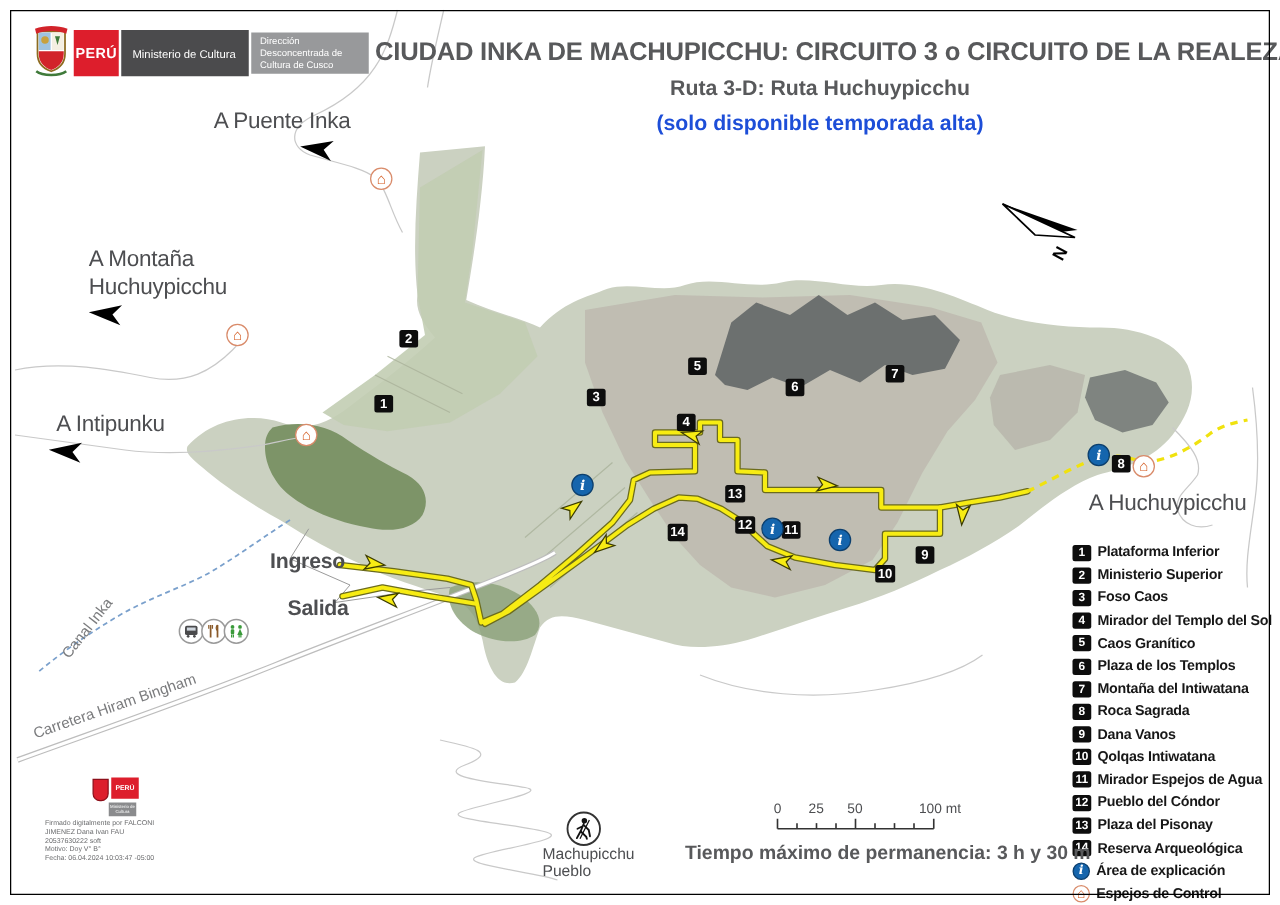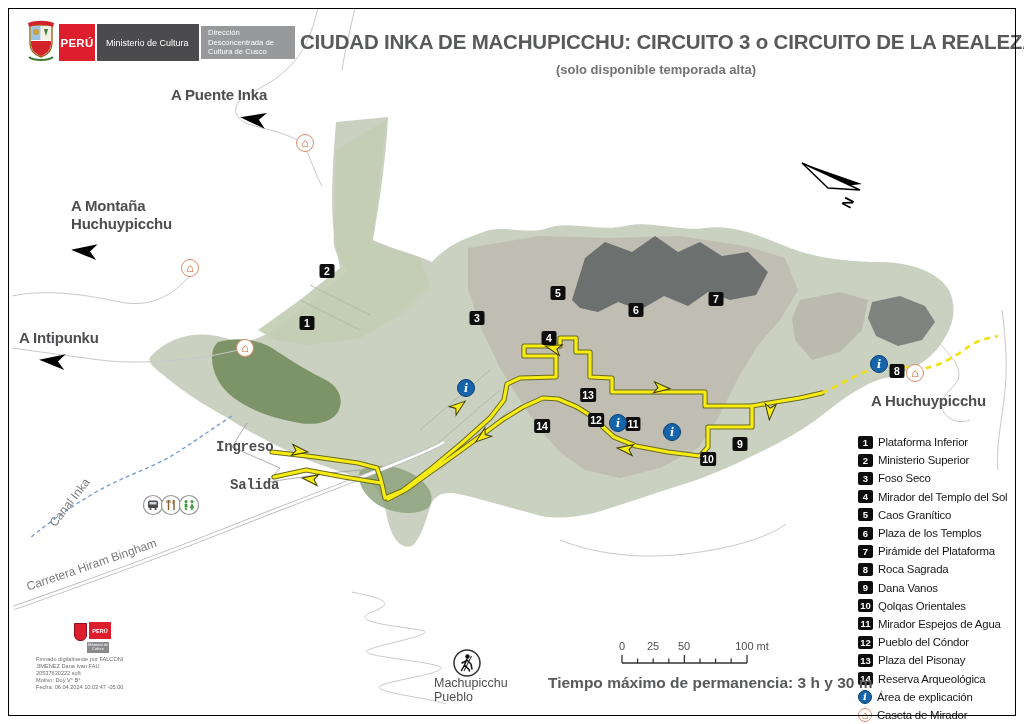--- a/index.html
+++ b/index.html
@@ -12,45 +12,45 @@
   #brand{position:absolute;left:26px;top:18px;height:46px;}
   #coat{position:absolute;left:0;top:1px;}
   .brandbox{position:absolute;display:flex;align-items:center;color:#fff;}
   #box-peru{left:33px;top:6px;width:36px;height:37px;background:#dd1e2c;justify-content:center;
             font-weight:bold;font-size:11.5px;letter-spacing:.3px;}
   #box-min{left:71px;top:6px;width:102px;height:37px;background:#4b4b4d;font-size:9px;padding-left:9px;box-sizing:border-box;}
   #box-dir{left:175px;top:8px;width:94px;height:33px;background:#98999b;font-size:7.6px;line-height:1.25;padding-left:7px;box-sizing:border-box;}
   #titleblock{position:absolute;left:300px;top:30px;width:712px;text-align:center;color:#58595b;}
   #title{font-size:20.5px;font-weight:bold;letter-spacing:-.2px;white-space:nowrap;}
   #subtitle{font-size:17px;font-weight:bold;margin-top:7px;}
-  #note{font-size:13px;font-weight:bold;margin-top:8px;color:#737373;}
+  #note{font-size:17px;font-weight:bold;margin-top:8px;color:#1d4ed8;}
 
   
   .marker{position:absolute;transform:translate(-50%,-50%);background:#0d0d0d;color:#fff;
           font-weight:bold;font-size:10.5px;min-width:15px;height:14px;padding:0 2px;border-radius:2px;
           display:flex;align-items:center;justify-content:center;box-sizing:border-box;}
   .info-icon{position:absolute;transform:translate(-50%,-50%);width:16px;height:16px;border-radius:50%;
              background:#1565ad;border:1px solid #0c3f6e;color:#fff;
              font-family:"DejaVu Serif",serif;font-style:italic;font-weight:bold;font-size:11px;
              display:flex;align-items:center;justify-content:center;}
   .ctrl-icon{position:absolute;transform:translate(-50%,-50%);width:16px;height:16px;border-radius:50%;
              background:#fff;border:1px solid #d98b6a;color:#d3571b;font-size:12px;font-weight:bold;
              display:flex;align-items:center;justify-content:center;line-height:1;}
   .maplabel{position:absolute;color:#4d4e51;white-space:pre-line;transform-origin:0 50%;}
-  .lbl-dest{font-size:15px;font-weight:bold;letter-spacing:-.2px;line-height:1.2;}
-  .lbl-gate{font-size:14px;font-weight:bold;letter-spacing:-.2px;font-family:Liberation Mono, monospace;}
+  .lbl-dest{font-size:18px;font-weight:normal;letter-spacing:-.2px;line-height:1.2;}
+  .lbl-gate{font-size:17px;font-weight:bold;letter-spacing:-.2px;}
   .lbl-road{font-size:12px;color:#7b7c7e;}
   .lbl-small{font-size:12.5px;color:#4d4e51;line-height:1.15;}
 
   
   #legend{position:absolute;left:858px;top:433px;width:156px;}
   .leg-row{display:flex;align-items:center;height:18.2px;}
   .leg-num{background:#0d0d0d;color:#fff;font-weight:bold;font-size:9.5px;min-width:15px;height:13px;
            border-radius:2px;display:flex;align-items:center;justify-content:center;margin-right:5px;padding:0 1px;box-sizing:border-box;}
-  .leg-txt{font-size:11.4px;color:#171717;letter-spacing:-.2px;white-space:nowrap;}
+  .leg-txt{font-size:11.4px;color:#171717;letter-spacing:-.2px;white-space:nowrap;font-weight:bold;}
   .leg-info{width:14px;height:14px;border-radius:50%;background:#1565ad;border:1px solid #0c3f6e;color:#fff;
             font-family:"DejaVu Serif",serif;font-style:italic;font-weight:bold;font-size:10px;
             display:flex;align-items:center;justify-content:center;margin-right:5px;box-sizing:border-box;}
   .leg-ctrl{width:14px;height:14px;border-radius:50%;background:#fff;border:1px solid #d98b6a;color:#d3571b;
             font-size:11px;font-weight:bold;display:flex;align-items:center;justify-content:center;margin-right:5px;box-sizing:border-box;}
 
   
   #time-note{position:absolute;left:548px;top:674px;width:290px;font-size:15.5px;font-weight:bold;color:#58595b;white-space:nowrap;}
   #pueblo{position:absolute;left:434px;top:676px;font-size:12.5px;color:#4d4e51;white-space:pre-line;line-height:1.15;}
 
@@ -239,20 +239,21 @@
       </div>
     <div id="box-min" class="brandbox">
         <span>Ministerio de Cultura</span>
       </div>
     <div id="box-dir" class="brandbox">
         <span>Dirección Desconcentrada de Cultura de Cusco</span>
       </div>
   </div>
   <div id="titleblock">
     <div id="title">CIUDAD INKA DE MACHUPICCHU: CIRCUITO 3 o CIRCUITO DE LA REALEZA</div>
+    <div id="subtitle">Ruta 3-D: Ruta Huchuypicchu</div>
     <div id="note">(solo disponible temporada alta)</div>
   </div>
 
   <div id="overlay">
       <div class="marker" style="left: 307px; top: 323px;">1</div>
       <div class="marker" style="left: 327px; top: 271px;">2</div>
       <div class="marker" style="left: 477px; top: 318px;">3</div>
       <div class="marker" style="left: 549px; top: 338px;">4</div>
       <div class="marker" style="left: 558px; top: 293px;">5</div>
       <div class="marker" style="left: 636px; top: 310px;">6</div>
@@ -268,69 +269,69 @@
       <div class="info-icon" style="left: 618px; top: 423px;">i</div>
       <div class="info-icon" style="left: 672px; top: 432px;">i</div>
       <div class="info-icon" style="left: 879px; top: 364px;">i</div>
       <div class="ctrl-icon" style="left: 305px; top: 143px;">⌂</div>
       <div class="ctrl-icon" style="left: 190px; top: 268px;">⌂</div>
       <div class="ctrl-icon" style="left: 245px; top: 348px;">⌂</div>
       <div class="ctrl-icon" style="left: 915px; top: 373px;">⌂</div>
       <div class="maplabel lbl-dest" style="left: 171px; top: 86px;">A Puente Inka</div>
       <div class="maplabel lbl-dest" style="left: 71px; top: 197px;">A Montaña
 Huchuypicchu</div>
-      <div class="maplabel lbl-dest" style="left: 19px; top: 329px;">A Intipunku</div>
+      <div class="maplabel lbl-dest" style="left: 45px; top: 329px;">A Intipunku</div>
       <div class="maplabel lbl-gate" style="left: 216px; top: 439px;">Ingreso</div>
       <div class="maplabel lbl-gate" style="left: 230px; top: 477px;">Salida</div>
       <div class="maplabel lbl-dest" style="left: 871px; top: 392px;">A Huchuypicchu</div>
       <div class="maplabel lbl-road" style="left: 52px; top: 518px; transform: rotate(-52deg);">Canal Inka</div>
       <div class="maplabel lbl-road" style="left: 27px; top: 580px; transform: rotate(-19deg);">Carretera Hiram Bingham</div>
     </div>
 
   <div id="legend">
     <div id="legend-items">
         <div class="leg-row">
           <div class="leg-num">1</div>
           <div class="leg-txt">Plataforma Inferior</div>
         </div>
         <div class="leg-row">
           <div class="leg-num">2</div>
           <div class="leg-txt">Ministerio Superior</div>
         </div>
         <div class="leg-row">
           <div class="leg-num">3</div>
-          <div class="leg-txt">Foso Seco</div>
+          <div class="leg-txt">Foso Caos</div>
         </div>
         <div class="leg-row">
           <div class="leg-num">4</div>
           <div class="leg-txt">Mirador del Templo del Sol</div>
         </div>
         <div class="leg-row">
           <div class="leg-num">5</div>
           <div class="leg-txt">Caos Granítico</div>
         </div>
         <div class="leg-row">
           <div class="leg-num">6</div>
           <div class="leg-txt">Plaza de los Templos</div>
         </div>
         <div class="leg-row">
           <div class="leg-num">7</div>
-          <div class="leg-txt">Pirámide del Plataforma</div>
+          <div class="leg-txt">Montaña del Intiwatana</div>
         </div>
         <div class="leg-row">
           <div class="leg-num">8</div>
           <div class="leg-txt">Roca Sagrada</div>
         </div>
         <div class="leg-row">
           <div class="leg-num">9</div>
           <div class="leg-txt">Dana Vanos</div>
         </div>
         <div class="leg-row">
           <div class="leg-num">10</div>
-          <div class="leg-txt">Qolqas Orientales</div>
+          <div class="leg-txt">Qolqas Intiwatana</div>
         </div>
         <div class="leg-row">
           <div class="leg-num">11</div>
           <div class="leg-txt">Mirador Espejos de Agua</div>
         </div>
         <div class="leg-row">
           <div class="leg-num">12</div>
           <div class="leg-txt">Pueblo del Cóndor</div>
         </div>
         <div class="leg-row">
@@ -341,21 +342,21 @@
           <div class="leg-num">14</div>
           <div class="leg-txt">Reserva Arqueológica</div>
         </div>
       </div>
     <div class="leg-row">
       <div class="leg-info">i</div>
       <div class="leg-txt">Área de explicación</div>
     </div>
     <div class="leg-row">
       <div class="leg-ctrl">⌂</div>
-      <div class="leg-txt">Caseta de Mirador</div>
+      <div class="leg-txt">Espejos de Control</div>
     </div>
   </div>
 
   <div id="time-note">Tiempo máximo de permanencia: 3 h y 30 m</div>
   <div id="pueblo" class="maplabel lbl-small">Machupicchu
 Pueblo</div>
 
   <div id="sig">
     <div id="sig-logo">
       <div id="sig-shield"></div>

